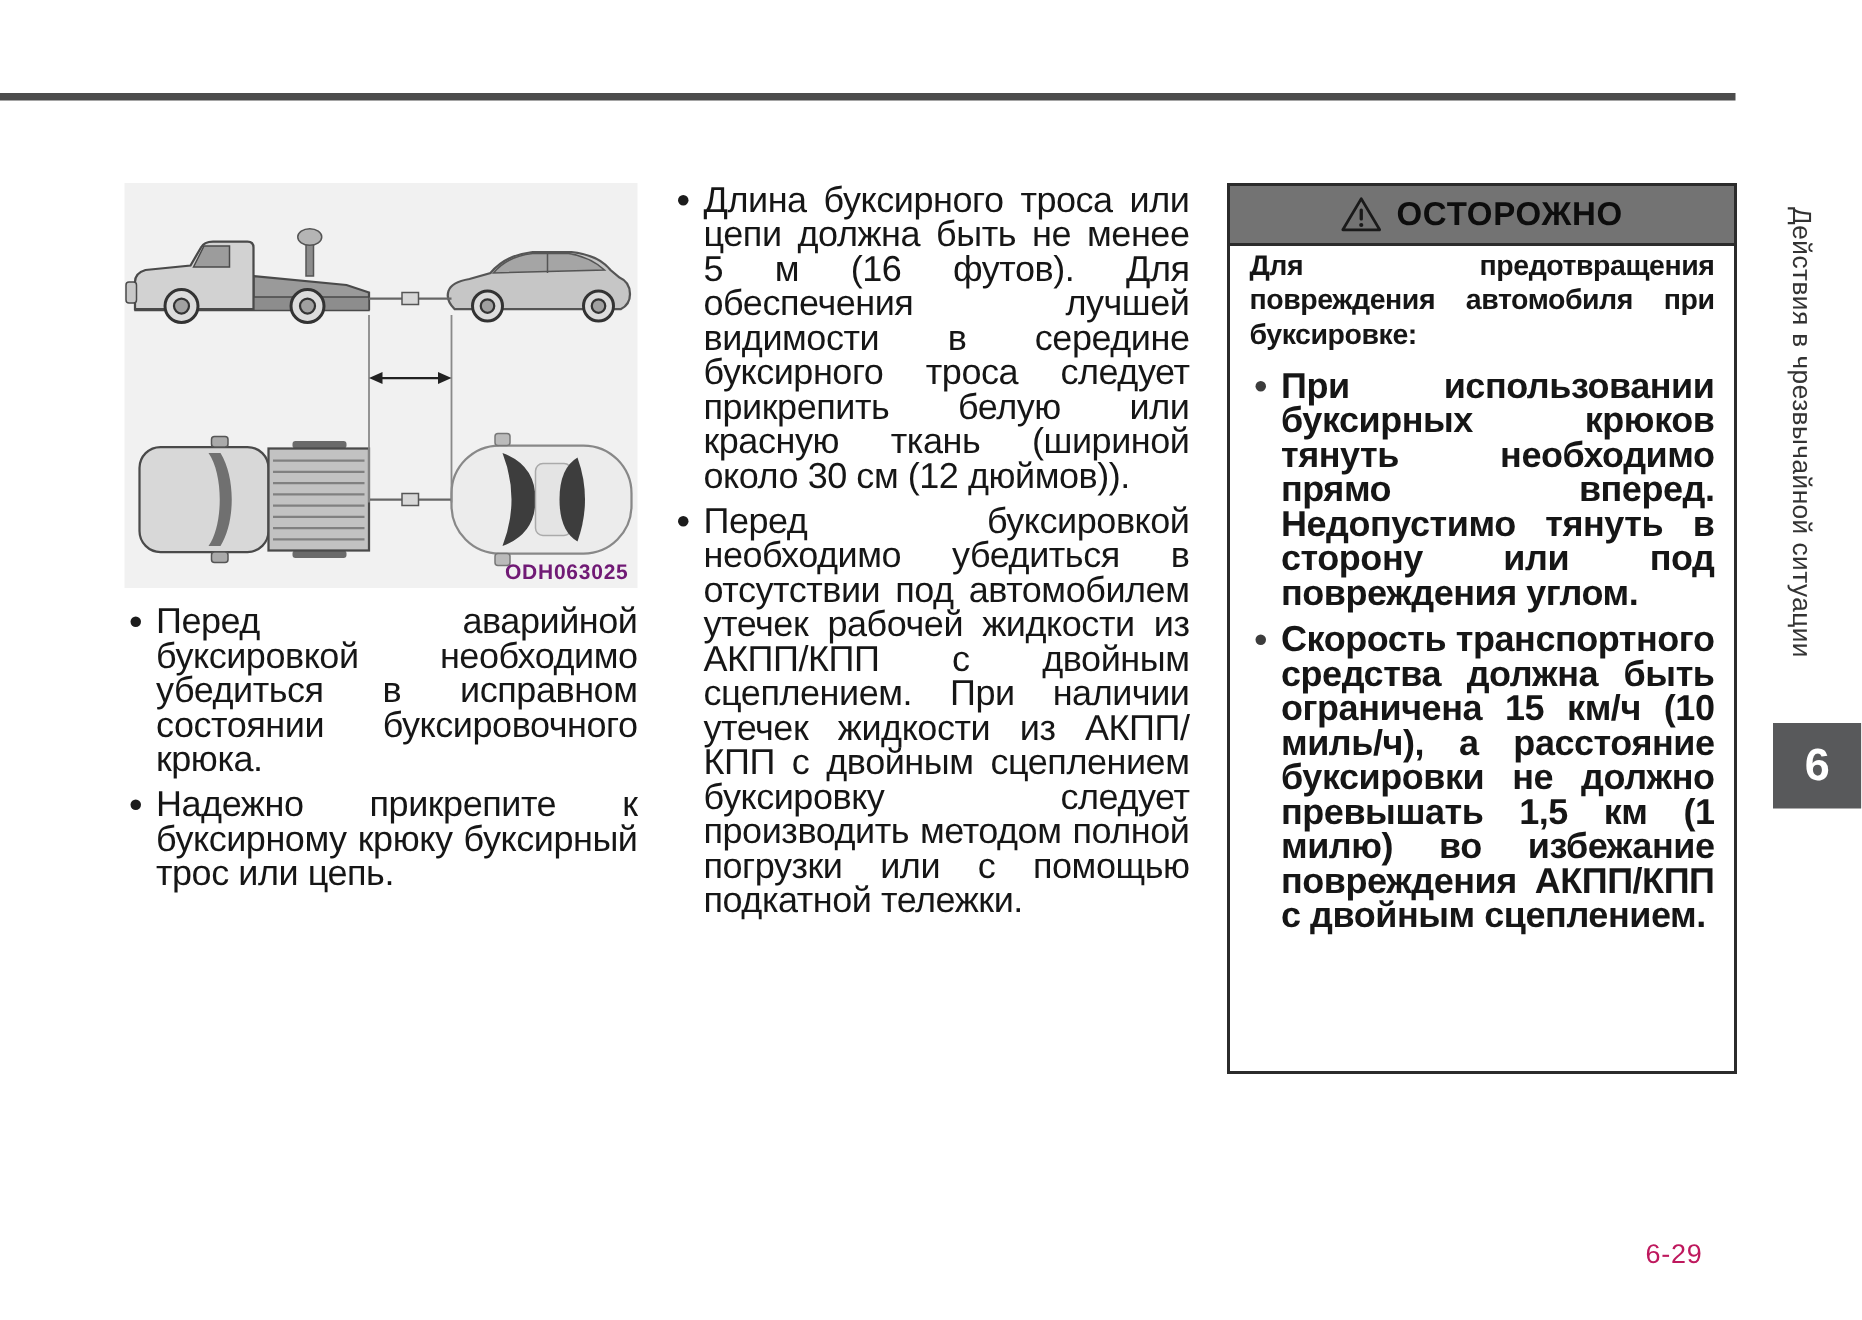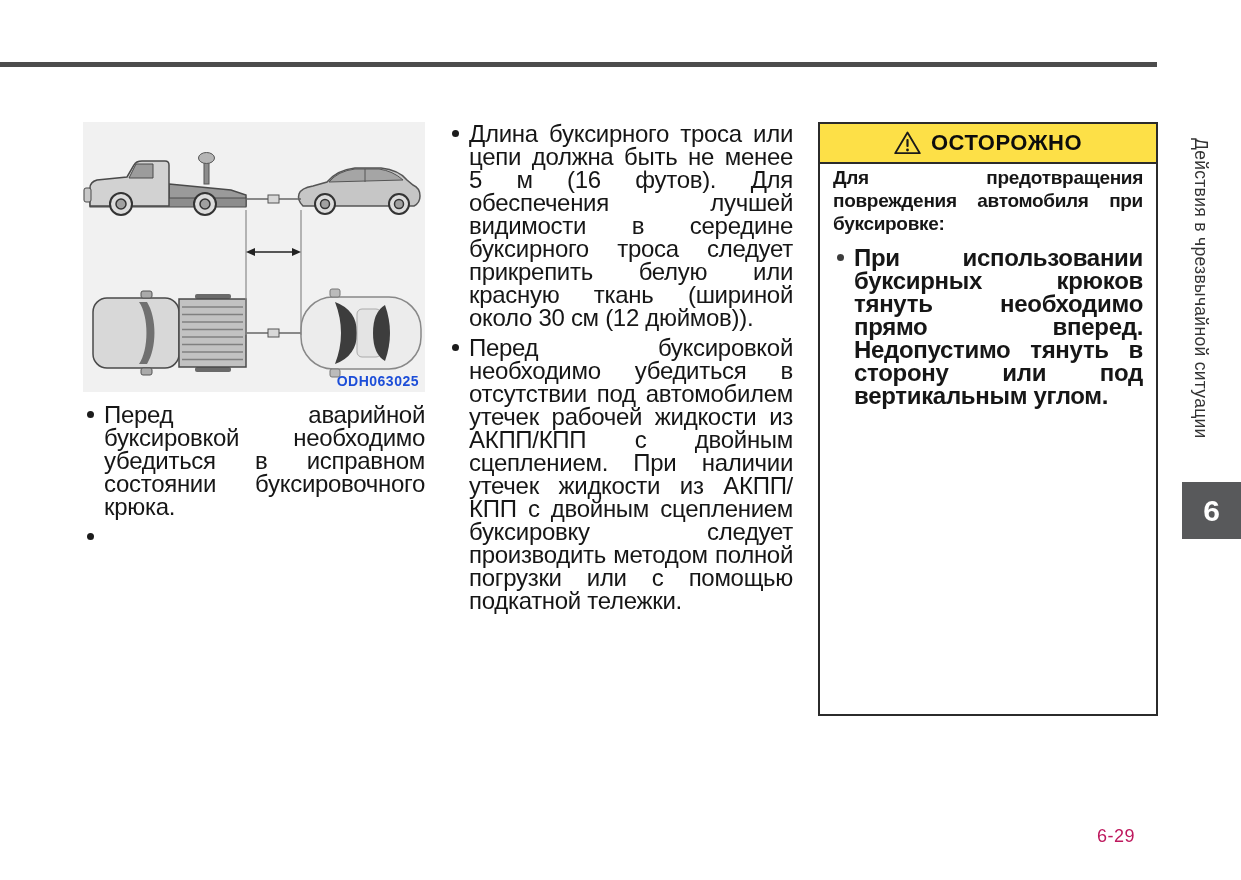--- a/index.html
+++ b/index.html
@@ -13,21 +13,21 @@
   
   .col { position:absolute; top:122px; }
   .col-left   { left:83px;  width:342px; }
   .col-middle { left:448px; width:345px; }
   .col-right  { left:818px; width:340px; }
 
   
   .figure-panel { position:relative; width:342px; height:270px; margin-bottom:11px; }
   .figure-caption {
     position:absolute; right:6px; bottom:3px;
-    font-weight:bold; font-size:14px; letter-spacing:0.5px; color:#1d4ed8;
+    font-weight:bold; font-size:14px; letter-spacing:0.5px; color:#701a75;
   }
 
   
   ul.bullets { list-style:none; margin:0; padding:0; }
   ul.bullets li {
     position:relative; padding-left:21px; margin:0 0 7px 0;
     font-size:24px; line-height:23px; letter-spacing:-0.3px;
     text-align:justify; text-align-last:left;
   }
   ul.bullets li .dot {
@@ -160,20 +160,21 @@
 
     <ul class="bullets">
 
         <li>
           <span class="dot"></span>
           <span>Перед аварийной буксировкой необходимо убедиться в исправном состоянии буксировочного крюка.</span>
         </li>
 
         <li>
           <span class="dot"></span>
+          <span>Надежно прикрепите к буксирному крюку буксирный трос или цепь.</span>
         </li>
 
       </ul>
   </div>
 
   <div class="col col-middle">
     <ul class="bullets">
 
         <li>
           <span class="dot"></span>
@@ -183,38 +184,42 @@
 
         <li>
           <span class="dot"></span>
           <span>Перед буксировкой необходимо убедиться в отсутствии под автомобилем утечек рабочей жидкости из АКПП/КПП с двойным сцеплением. При наличии утечек жидкости из АКПП/КПП с двойным сцеплением буксировку следует производить методом полной погрузки или с помощью подкатной тележки.</span>
         </li>
       </ul>
   </div>
 
   <div class="col col-right">
     <div class="warning-box">
-      <div class="warning-header" style="background: #fde047;">
+      <div class="warning-header" style="background: #737373;">
         <svg class="warn-icon" width="27" height="24" viewBox="0 0 27 24">
           <polygon points="13.5,1.5 25.8,22.2 1.2,22.2" fill="none" stroke="#1a1a1a" stroke-width="1.8" stroke-linejoin="round"></polygon>
           <rect x="12.4" y="8" width="2.2" height="8" rx="1" fill="#1a1a1a"></rect>
           <circle cx="13.5" cy="19" r="1.4" fill="#1a1a1a"></circle>
         </svg>
         <span>ОСТОРОЖНО</span>
       </div>
       <div class="warning-body">
         <p class="warning-intro">Для предотвращения повреждения автомобиля при буксировке:</p>
         <ul class="bullets">
 
             <li>
               <span class="dot"></span>
-              <span>При использовании буксирных крюков тянуть необходимо прямо вперед. Недопустимо тянуть в сторону или под вертикальным углом.</span>
+              <span>При использовании буксирных крюков тянуть необходимо прямо вперед. Недопустимо тянуть в сторону или под повреждения углом.</span>
             </li>
 
 
+            <li>
+              <span class="dot"></span>
+              <span>Скорость транспортного средства должна быть ограничена 15 км/ч (10 миль/ч), а расстояние буксировки не должно превышать 1,5 км (1 милю) во избежание повреждения АКПП/КПП с двойным сцеплением.</span>
+            </li>
           </ul>
       </div>
     </div>
   </div>
 
   <div class="sidebar-title">Действия в чрезвычайной ситуации</div>
   <div class="chapter-tab" style="background: rgb(88, 89, 91);">6</div>
 
   <div class="page-number">6-29</div>
 

